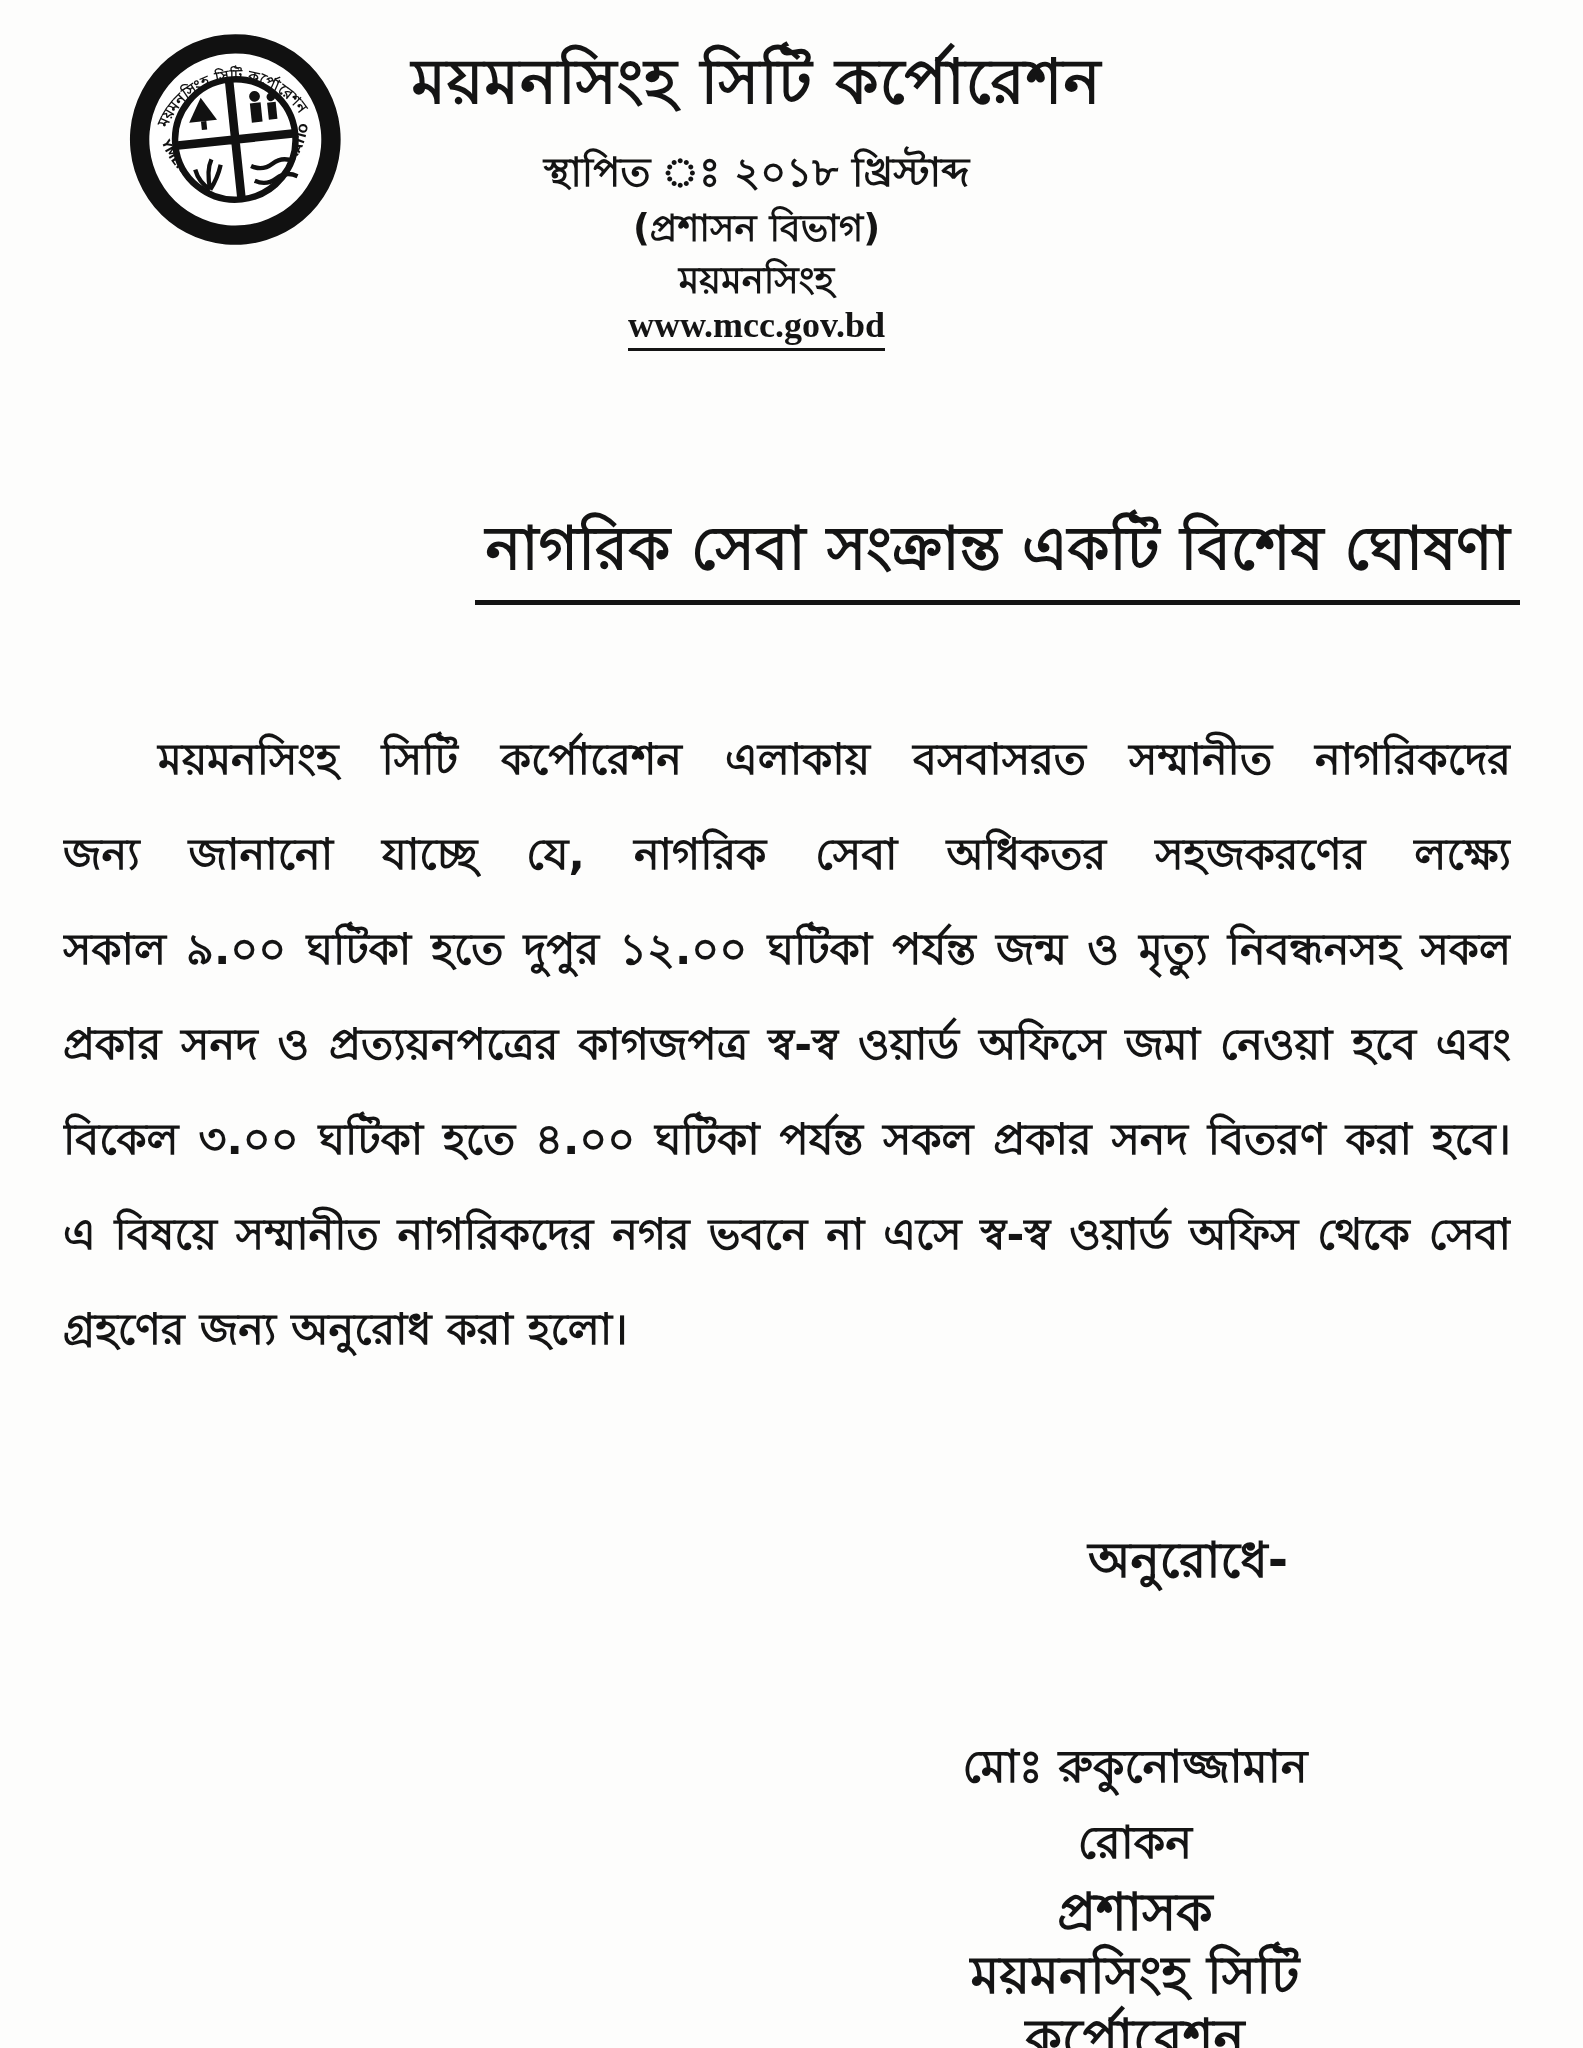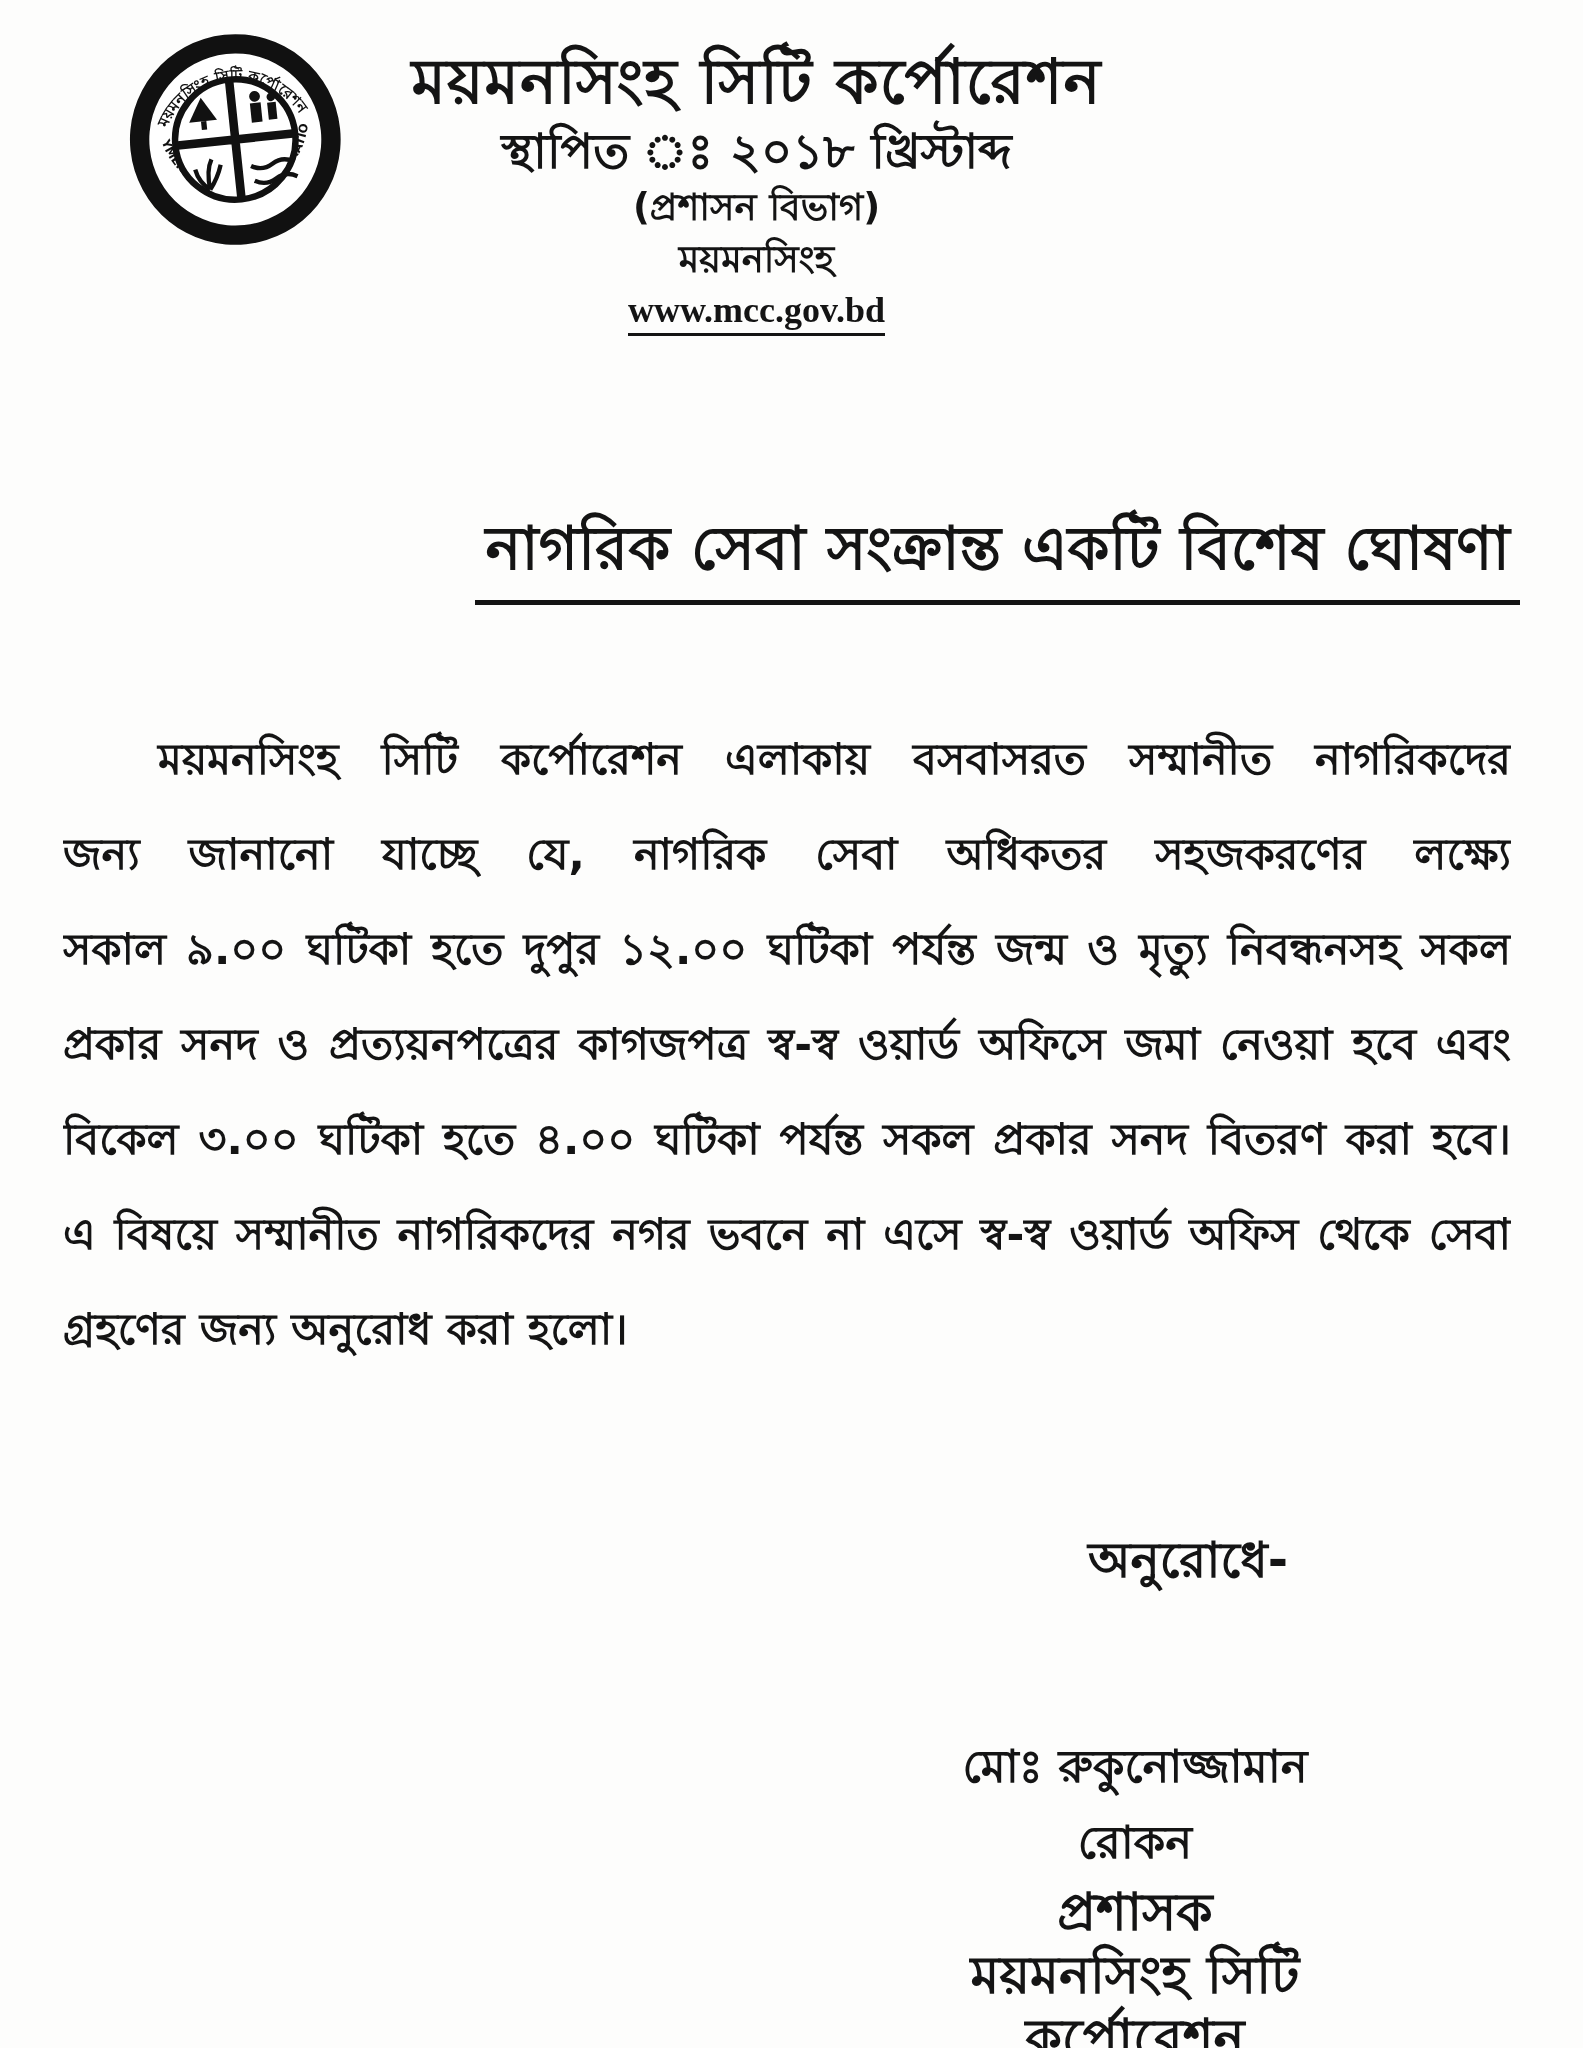--- a/index.html
+++ b/index.html
@@ -28,24 +28,24 @@
     left: 0;
     width: 1513px;
     text-align: center;
   }
   .org-name {
     font-size: 62px;
     font-weight: 700;
     letter-spacing: 1px;
     line-height: 80px;
   }
-  .established { font-size: 48px; font-weight: 600; margin-top: 3px; line-height: 52px; }
+  .established { font-size: 40px; font-weight: 600; margin-top: 24px; line-height: 52px; }
   .division    { font-size: 37px; font-weight: 600; margin-top: 8px;  line-height: 46px; }
   .city        { font-size: 37px; font-weight: 600; margin-top: 6px;  line-height: 46px; }
-  .website-row { margin-top: 6px; }
+  .website-row { }
   .website {
     font-family: "Liberation Serif", serif;
     font-size: 36px;
     font-weight: 700;
     display: inline-block;
     border-bottom: 3px solid #141414;
     padding-bottom: 2px;
     line-height: 42px;
   }
 

